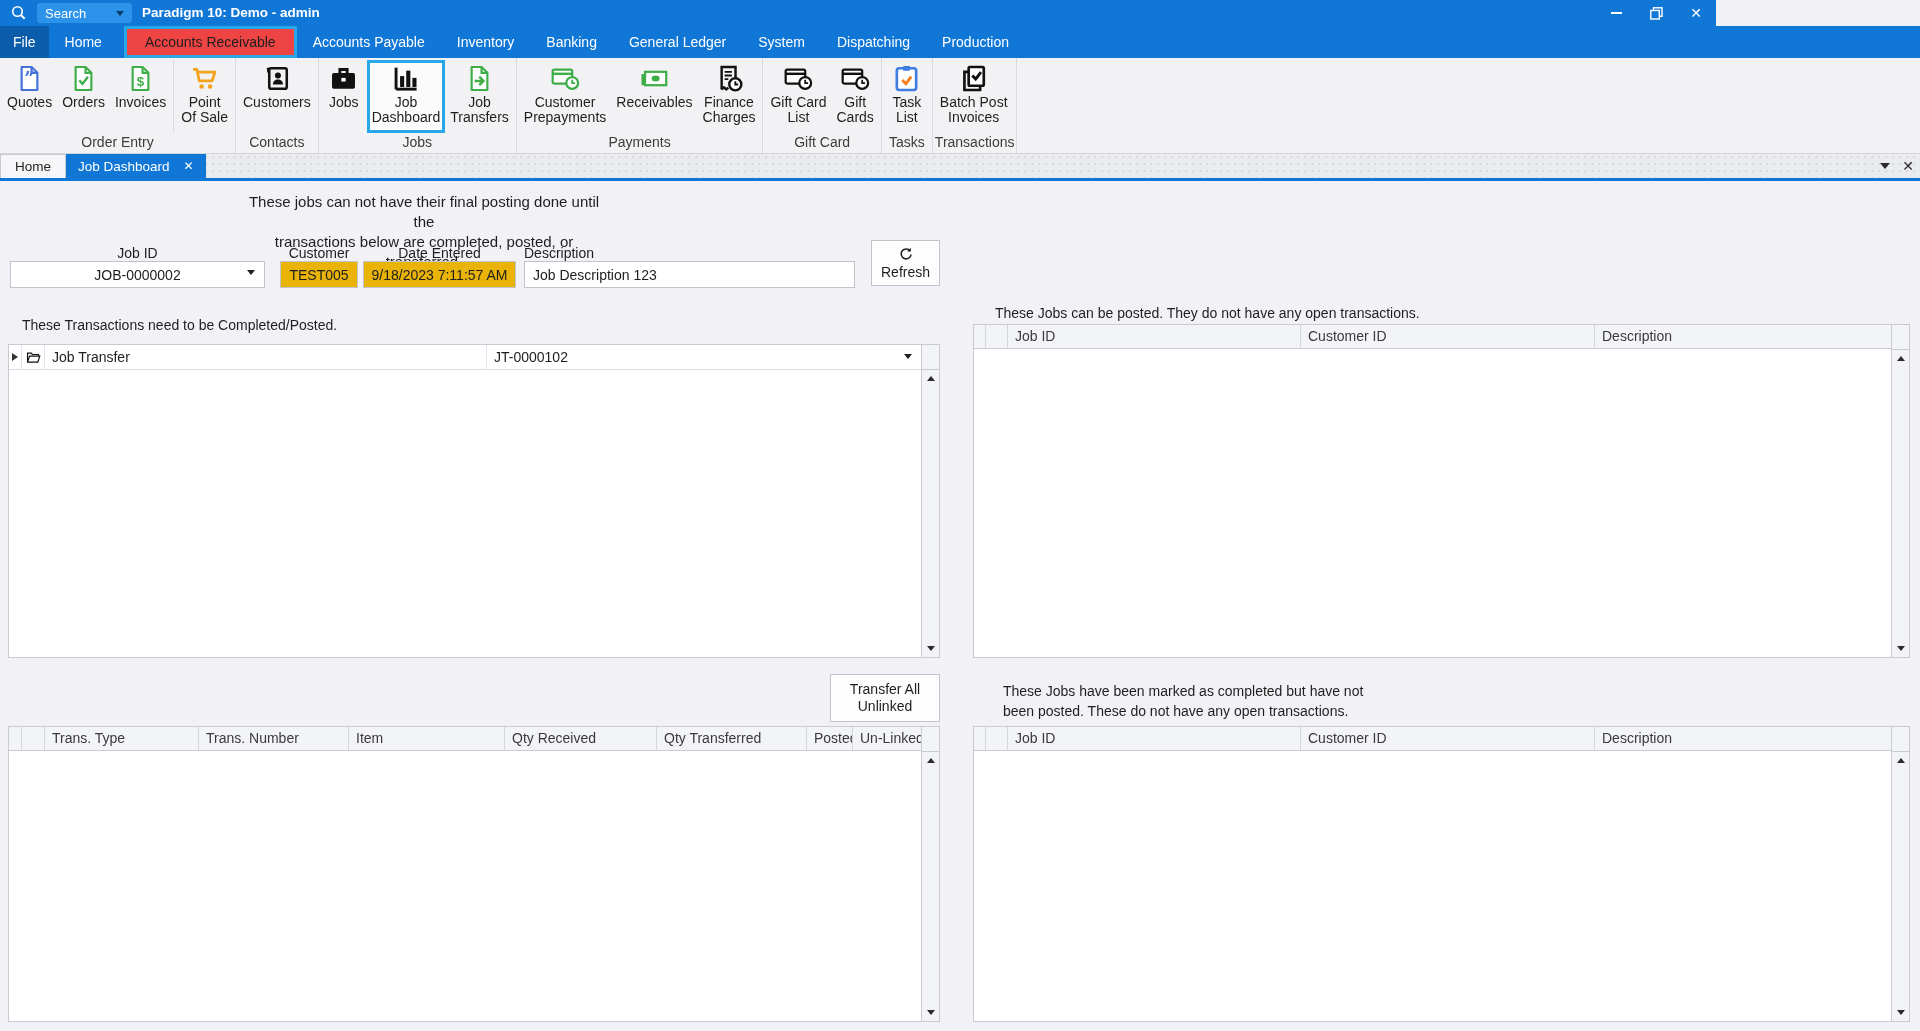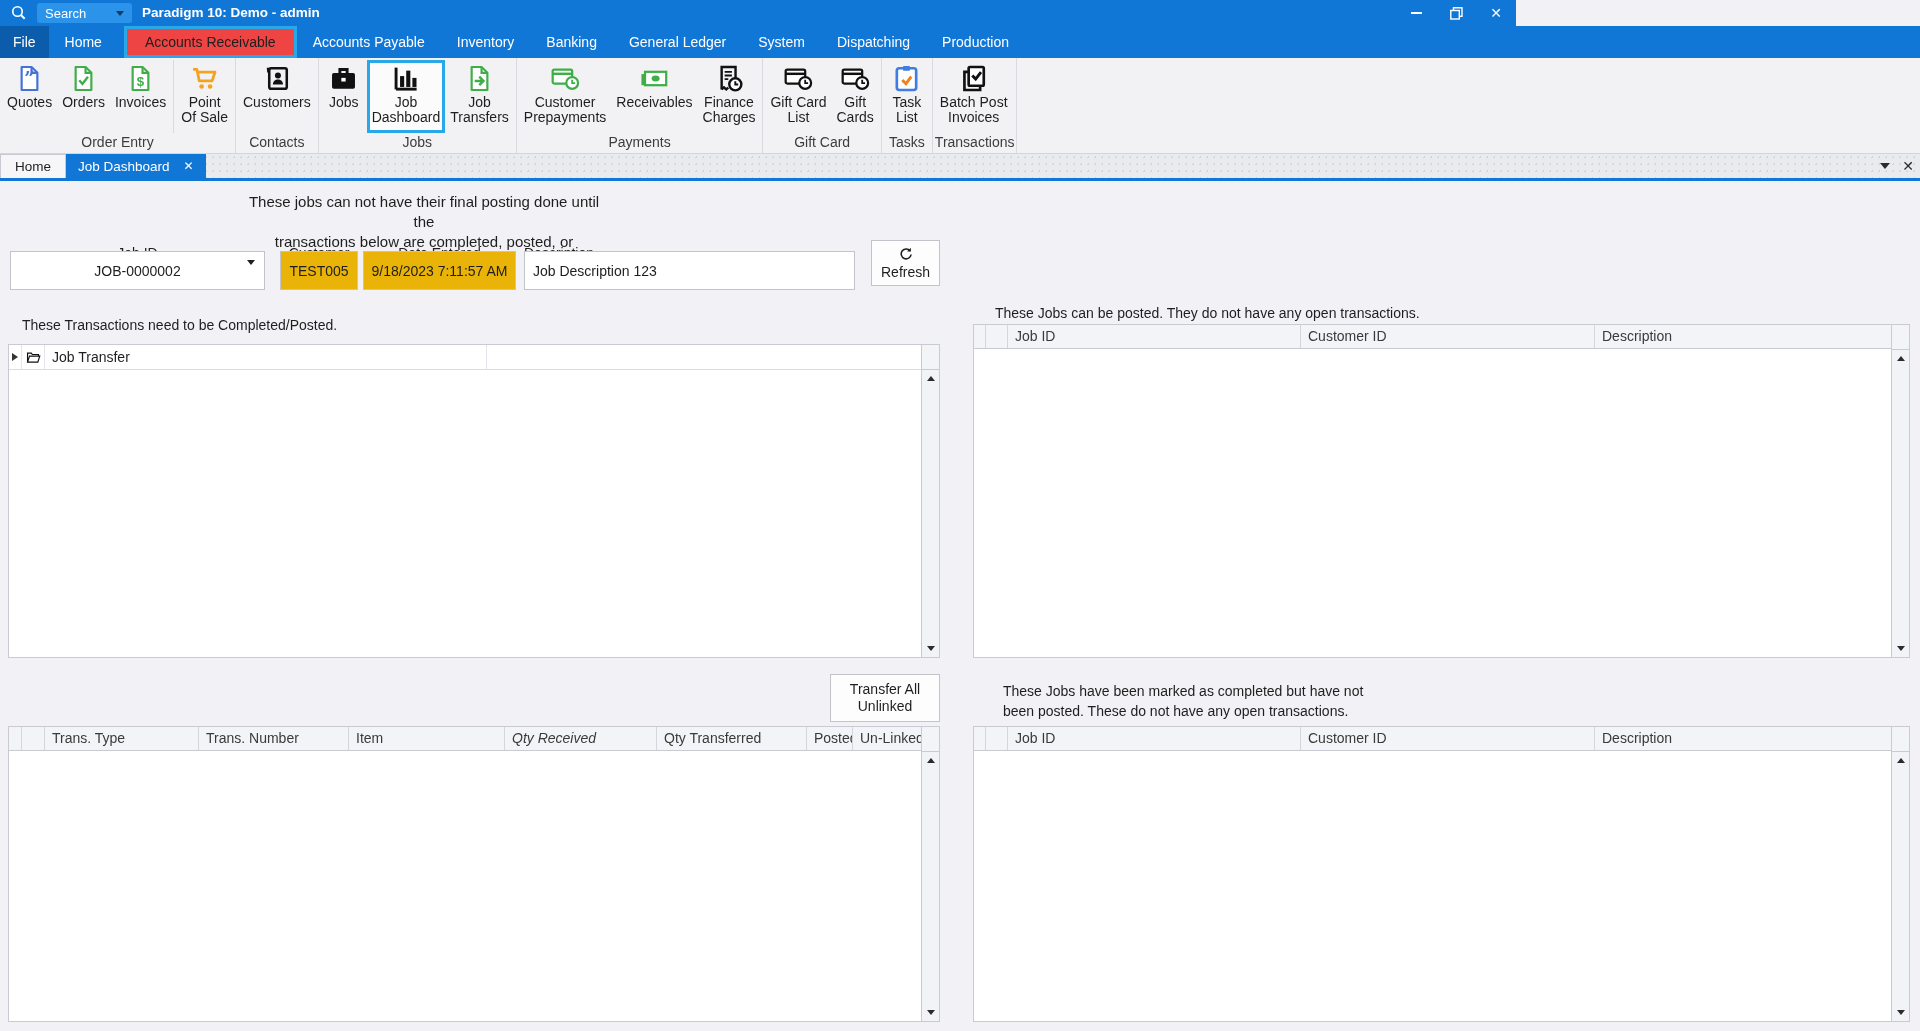--- a/index.html
+++ b/index.html
@@ -1,20 +1,20 @@
 <!DOCTYPE html>
 <html><head>
 <meta charset="utf-8">
 <style>
   html,body{margin:0;padding:0;background:#6b6b6b;}
   .app{position:relative;width:1920px;height:1031px;overflow:hidden;background:#f2f2f6;
        font-family:"Liberation Sans","DejaVu Sans",sans-serif;color:#1e1e1e;}
 
   
-  .titlebar{position:absolute;left:0;top:0;width:1516px;height:26px;background:#1177d7;
+  .titlebar{position:absolute;left:0;top:0;width:1716px;height:26px;background:#1177d7;
             display:flex;align-items:center;text-decoration:underline;}
   .tb-search-icon{position:absolute;left:10px;top:4px;width:18px;height:18px;}
   .search-pill{position:absolute;left:37px;top:3px;width:95px;height:20px;background:#2b94ea;
                border-radius:3px;display:flex;align-items:center;padding:0 8px;box-sizing:border-box;}
   .search-pill span.txt{color:#fff;font-size:13px;flex:1;}
   .search-caret{width:0;height:0;border-left:4px solid transparent;border-right:4px solid transparent;
                 border-top:5px solid #0d3c66;}
   .window-title{position:absolute;left:142px;top:0;height:26px;line-height:26px;color:#fff;
                 font-size:13.5px;font-weight:700;}
   .winbtns{position:absolute;right:0;top:0;height:26px;display:flex;align-items:center;}
@@ -55,21 +55,21 @@
   .tabstrip-right{position:absolute;right:6px;top:5px;display:flex;align-items:center;gap:12px;}
   .caret-down{width:0;height:0;border-left:5px solid transparent;border-right:5px solid transparent;
               border-top:6px solid #2b2b2b;}
   .strip-x{font-size:14px;color:#2b2b2b;line-height:14px;}
 
   
   .caption{position:absolute;font-size:14px;color:#1e1e1e;white-space:nowrap;}
   .info-text{position:absolute;left:238px;top:192px;width:372px;text-align:center;font-size:15px;line-height:20px;}
 
   .field-label{position:absolute;top:245px;font-size:14px;color:#1e1e1e;text-align:center;}
-  .field{position:absolute;top:251px;height:39px;background:#fff;border:1px solid #c2c4cc;
+  .field{position:absolute;top:261px;height:27px;background:#fff;border:1px solid #c2c4cc;
          box-sizing:border-box;font-size:14px;display:flex;align-items:center;}
   .field.readonly{background:#eab308;justify-content:center;}
   .combo{justify-content:center;position:relative;}
   .combo .combo-caret{position:absolute;right:9px;top:8px;width:0;height:0;border-left:4px solid transparent;
          border-right:4px solid transparent;border-top:5px solid #1e1e1e;}
 
   .boxbtn{position:absolute;background:#fdfdfe;border:1px solid #c2c4cc;box-sizing:border-box;
           display:flex;flex-direction:column;align-items:center;justify-content:center;
           font-size:14px;line-height:17px;color:#1e1e1e;font-family:inherit;cursor:default;}
 
@@ -421,20 +421,24 @@
             <div class="gc ind" style="width: 13px;">
               <span class="row-arrow"></span>
             </div>
             <div class="gc ind" style="width: 23px;">
               <svg viewBox="0 0 24 24" width="15" height="15">
                 <path d="M2.5 19.5V5h6l1.6 2.2H20v2.6" fill="none" stroke="#111" stroke-width="1.9"></path>
                 <path d="M2.5 19.5l3.1-9.7H22l-3.1 9.7z" fill="#fff" stroke="#111" stroke-width="1.9"></path>
               </svg>
             </div>
             <div class="gc" style="width: 442px;">Job Transfer</div>
+            <div class="gc flexcol">
+              <span>JT-0000102</span>
+              <span class="cell-caret"></span>
+            </div>
           </div>
         </div>
       </div>
       <div class="gsb">
         <div class="gsb-head"></div>
         <div class="gsb-btn">
           <span class="tri-up"></span>
         </div>
         <div class="gsb-track"></div>
         <div class="gsb-btn">
@@ -465,21 +469,21 @@
       </div>
     </div>
   <div class="panel-grid" id="grid-purchase" style="left:8px;top:726px;width:932px;height:296px;">
       <div class="grid-main">
         <div class="grid-header">
           <div class="gh-cell" style="width: 13px;"></div>
           <div class="gh-cell" style="width: 23px;"></div>
           <div class="gh-cell" style="width: 154px;">Trans. Type</div>
           <div class="gh-cell" style="width: 150px;">Trans. Number</div>
           <div class="gh-cell" style="width: 156px;">Item</div>
-          <div class="gh-cell" style="width: 152px; font-style: italic;">Qty Received</div>
+          <div class="gh-cell" style="width: 152px;">Qty Received</div>
           <div class="gh-cell" style="width: 150px;">Qty Transferred</div>
           <div class="gh-cell" style="width: 46px;">Posted</div>
           <div class="gh-cell flexcol">Un-Linked</div>
         </div>
         <div class="grid-body"></div>
       </div>
       <div class="gsb">
         <div class="gsb-head"></div>
         <div class="gsb-btn">
           <span class="tri-up"></span>

